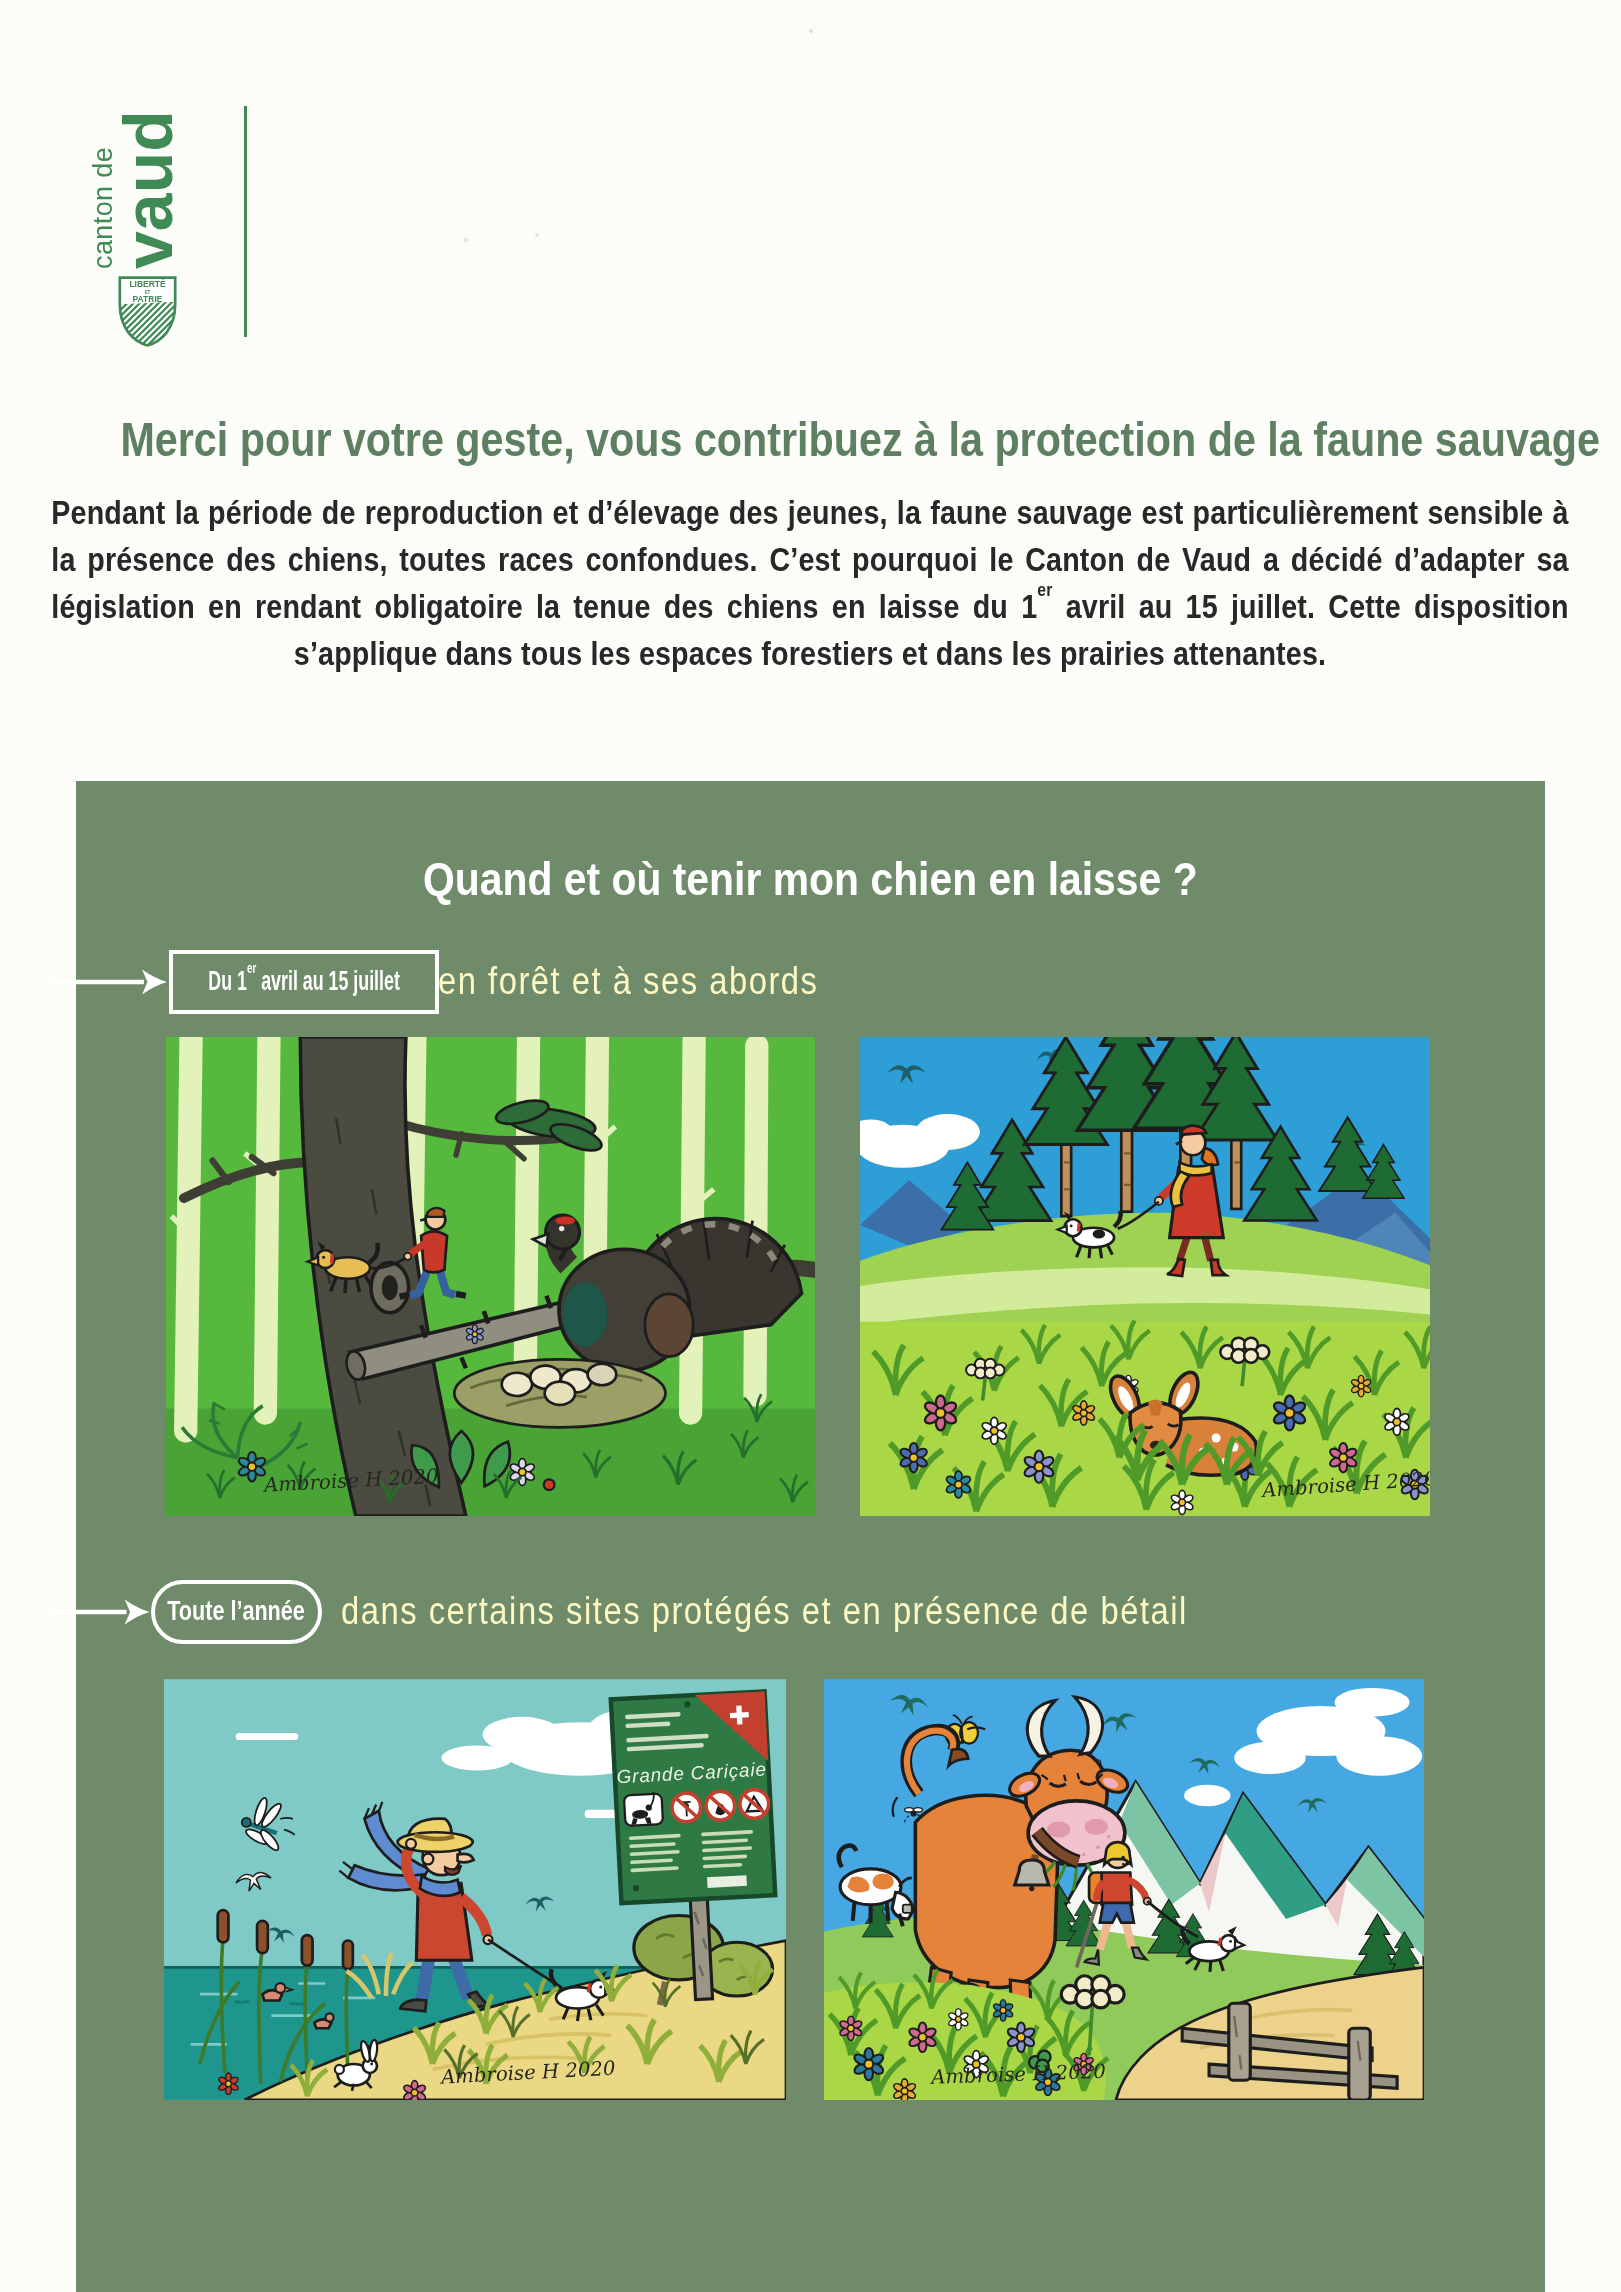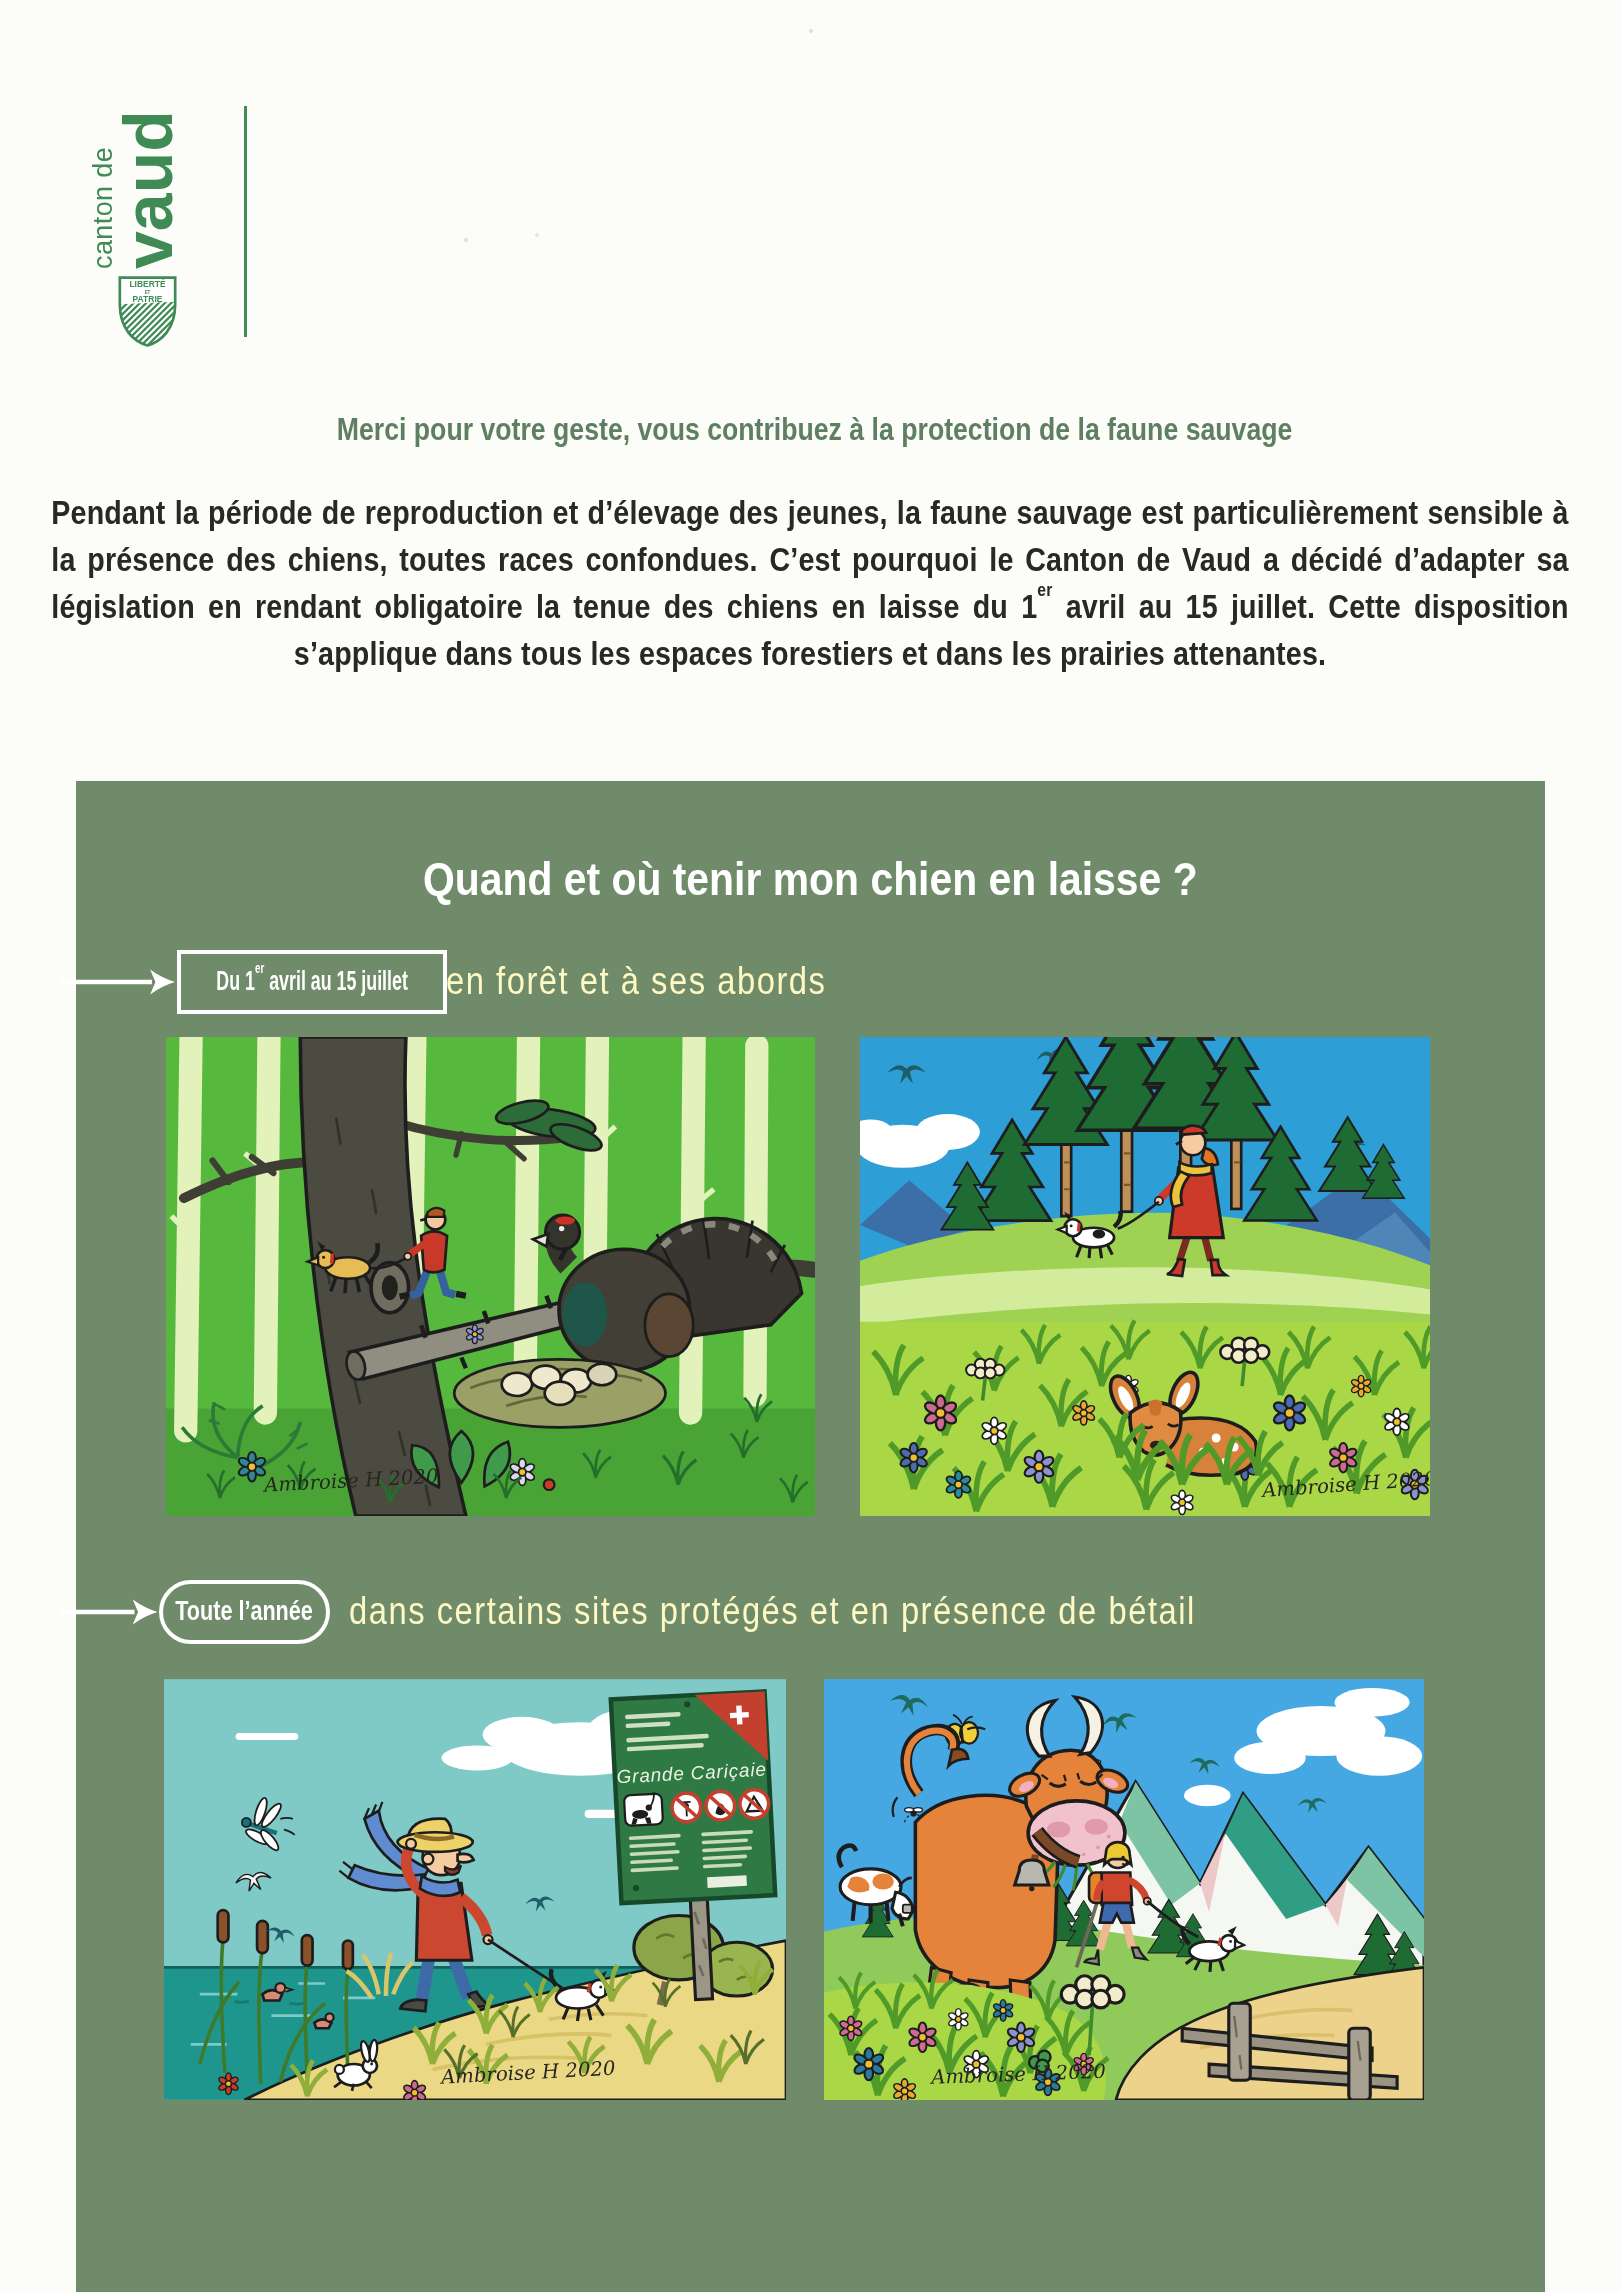--- a/index.html
+++ b/index.html
@@ -18,35 +18,35 @@
   .logo-rot{position:absolute;left:90px;top:269px;transform:rotate(-90deg);transform-origin:0 0;white-space:nowrap;line-height:1;}
   .logo-canton{font-size:27px;color:var(--brand_green);letter-spacing:0.4px;margin-bottom:3.6px;}
   .logo-vaud{font-size:68px;font-weight:700;color:var(--brand_green);letter-spacing:0px;line-height:0.8;}
   .shield{position:absolute;left:116px;top:274px;}
   .shield text{font-family:"Liberation Sans",sans-serif;font-weight:700;fill:var(--brand_green);}
   .vrule{position:absolute;left:244px;top:106px;width:2.7px;height:231px;background:var(--brand_green);}
   .title{position:absolute;left:278px;right:54px;top:70px;margin:0;text-align:center;
     color:var(--title_ink);font-weight:700;font-size:86px;line-height:1.05;letter-spacing:0.9px;}
   .title .cond{--sx:0.85;}
 
-  .subtitle{position:absolute;left:8px;right:0;top:412px;text-align:center;color:var(--subtitle_green);
-    font-size:31px;font-weight:700;}
+  .subtitle{position:absolute;left:0;right:0;top:412px;color:var(--subtitle_green);
+    font-size:48px;font-weight:700;}
   .subtitle .cond{--sx:0.86;}
 
   .intro{position:absolute;top:489px;left:52px;width:1517px;}
   .intro .inner{width:1800px;margin-left:-142px;transform:scaleX(0.843);transform-origin:center top;
     font-size:34px;font-weight:700;line-height:1.38;color:var(--body_ink);
     text-align:justify;text-align-last:center;letter-spacing:0.2px;margin-top:0;margin-bottom:0;}
 
   
   .panel{position:absolute;left:76px;right:76px;top:781px;bottom:0;background:var(--panel_green);}
   .panel-title{margin:0;position:absolute;top:70px;left:0;right:0;text-align:center;color:#fff;
     font-size:47px;font-weight:700;}
   .panel-title .cond{--sx:0.87;}
-  .row{position:absolute;left:8px;width:100%;height:68px;padding-left:24px;}
+  .row{position:absolute;left:0;width:100%;height:68px;padding-left:24px;}
   .row1{top:167px;}
   .row2{top:797px;}
   .arrow{position:absolute;left:-23px;top:18px;}
   .badge{position:absolute;top:1.8px;height:56px;border:4.5px solid #fff;color:#fff;display:flex;
     align-items:center;justify-content:center;font-weight:700;font-size:27px;}
   .badge .cond{--sx:0.66;}
   .badge1{left:93px;width:262px;}
   .badge2{left:75px;width:163px;border-radius:32px;}
   .badge2 .cond{--sx:0.8;}
   .caption{position:absolute;top:0;height:66px;line-height:66px;color:#fef9c3;font-size:39px;

